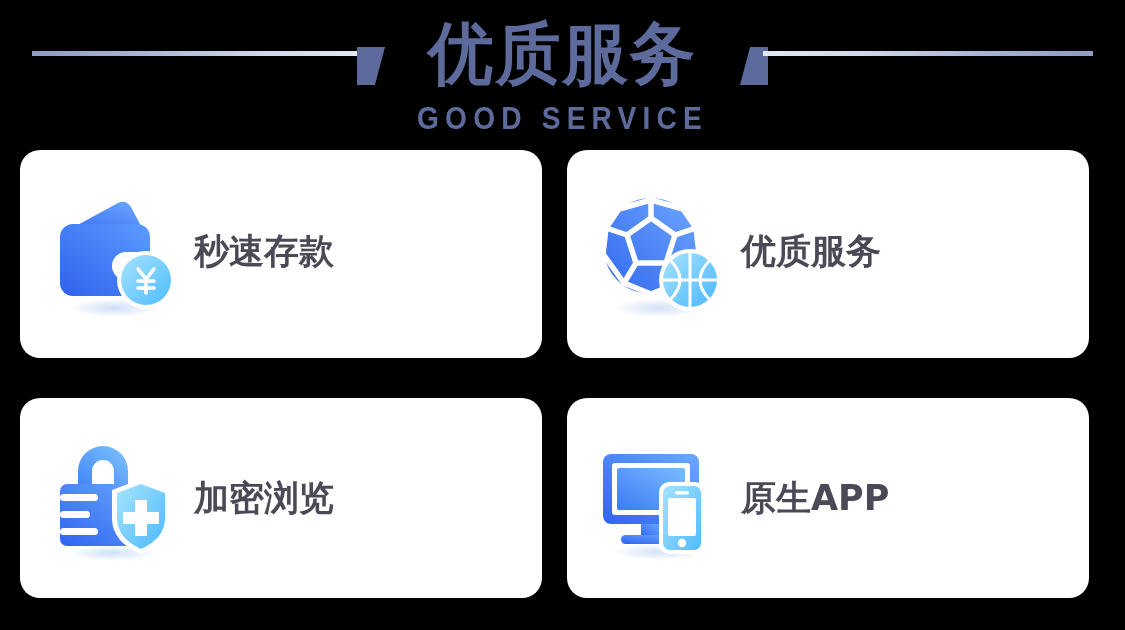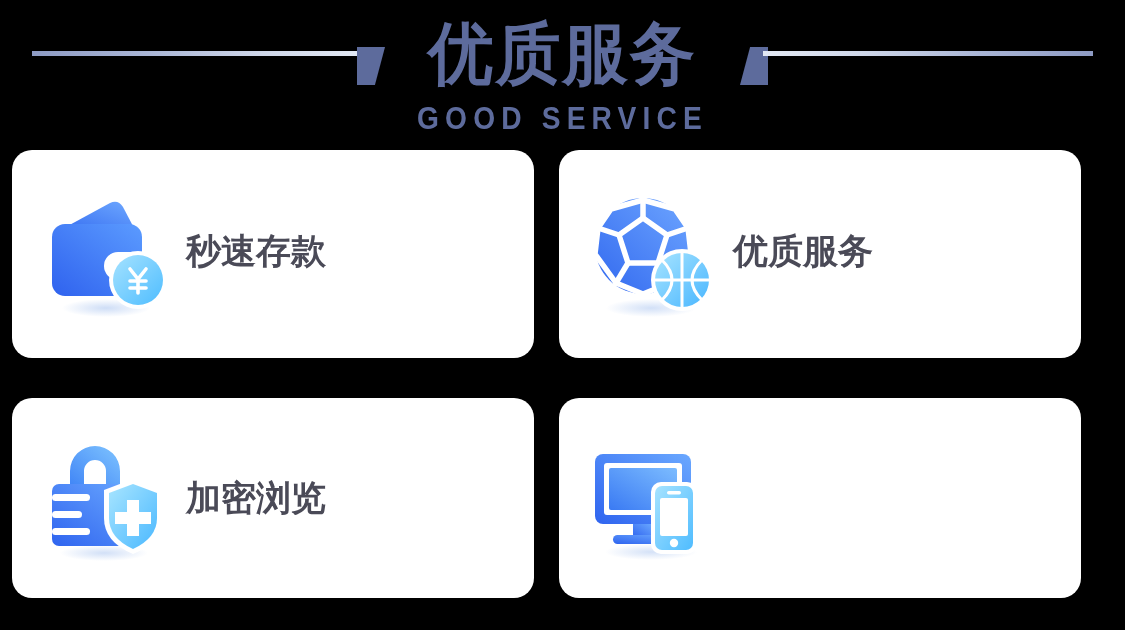--- a/index.html
+++ b/index.html
@@ -44,21 +44,21 @@
     text-align:center;
     font-size:32px; font-weight:bold;
     letter-spacing:7px;
     color:#5d6b9c;
     transform:scaleX(0.88);
     font-family:"Liberation Sans",sans-serif;
   }
 
   
   .grid {
-    position:absolute; left:12px; top:150px;
+    position:absolute; left:20px; top:150px;
     width:1069px; height:448px;
     display:grid;
     grid-template-columns:522px 522px;
     grid-template-rows:208px 200px;
     column-gap:25px; row-gap:40px;
   }
   .card {
     background:#ffffff;
     border-radius:20px;
     display:flex; align-items:center;
@@ -254,17 +254,18 @@
           <rect x="48" y="92" width="20" height="14" fill="url(#mnA)"></rect>
           <rect x="28" y="103" width="60" height="9" rx="4.5" fill="url(#mnA)"></rect>
           <rect x="66" y="50" width="46" height="72" rx="10" fill="#ffffff"></rect>
           <rect x="70" y="54" width="38" height="64" rx="7" fill="url(#mnC)"></rect>
           <rect x="75" y="66" width="28" height="38" rx="2" fill="#ffffff"></rect>
           <rect x="82" y="59" width="14" height="3.4" rx="1.7" fill="#ffffff"></rect>
           <circle cx="89" cy="111" r="4.2" fill="#ffffff"></circle>
         </svg>
       </div>
       <div class="card-text">
+        <div class="card-title">原生APP</div>
       </div>
     </div>
 
   </div>
 </div>
 
 </body></html>

